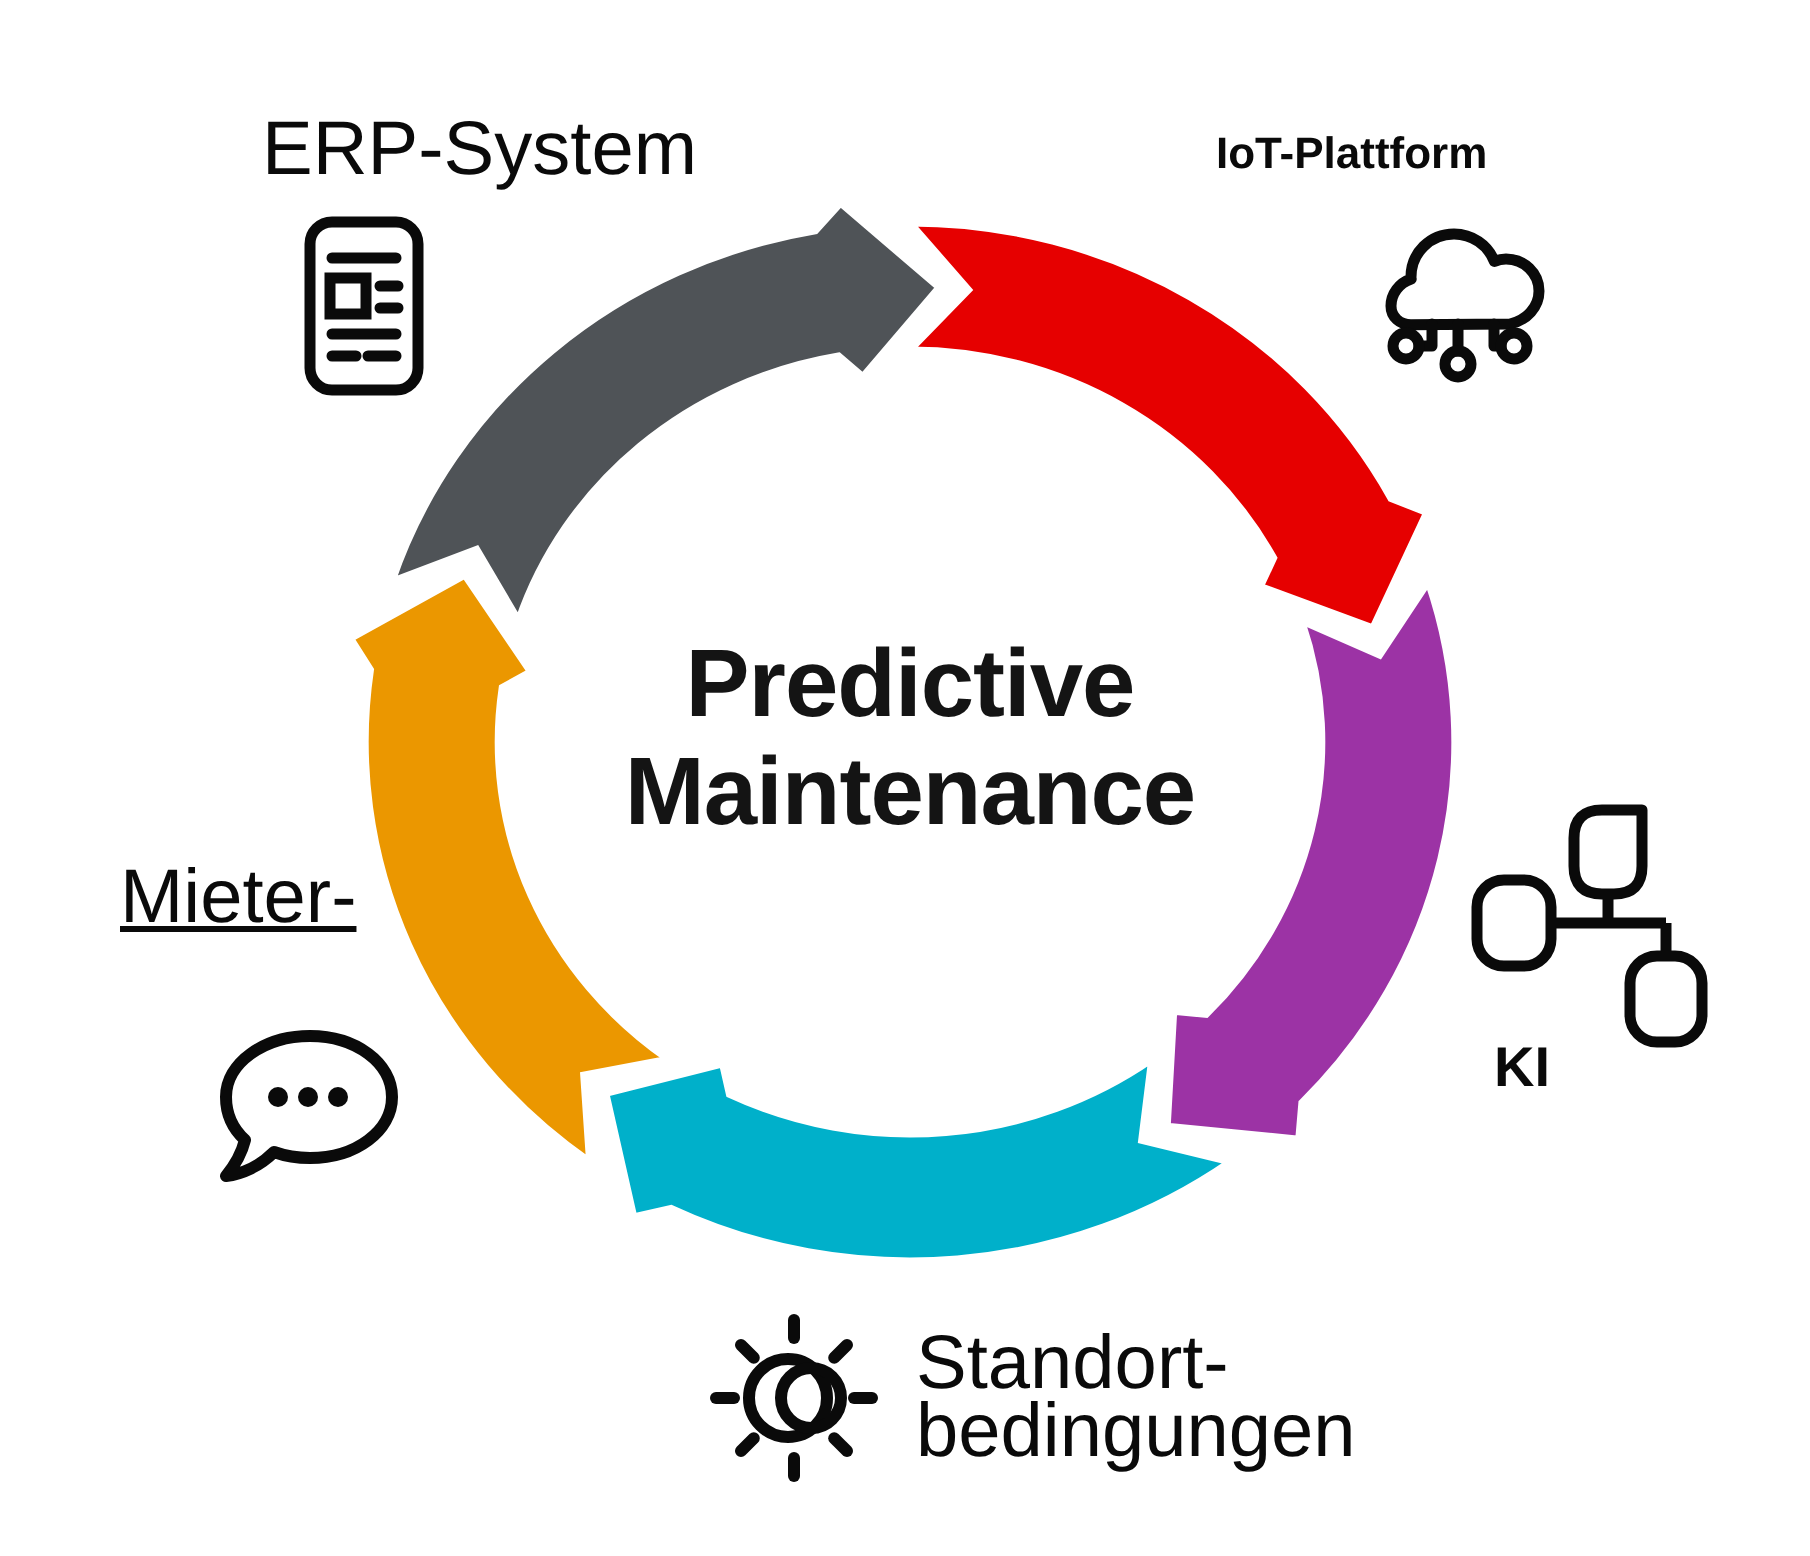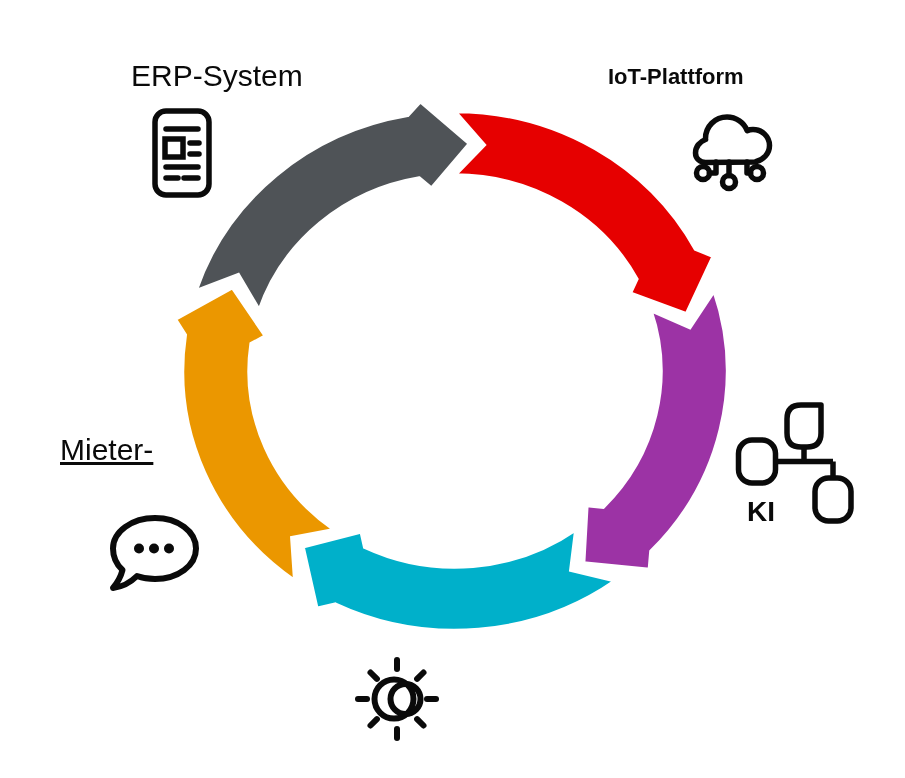--- a/index.html
+++ b/index.html
@@ -1,27 +1,27 @@
 <!DOCTYPE html>
 <html><head>
 <meta charset="utf-8">
 <style>
   html,body{margin:0;padding:0;background:#ffffff;}
   #canvas{
     position:relative;width:905px;height:778px;overflow:hidden;background:#ffffff;
     font-family:"Liberation Sans",sans-serif;color:#0a0a0a;
   }
   #cycle-svg{position:absolute;left:0;top:0;}
-  .node-label{position:absolute;font-size:30px;line-height:33px;color:#0a0a0a;white-space:nowrap;}
+  .node-label{position:absolute;font-size:38px;line-height:33px;color:#0a0a0a;white-space:nowrap;}
   .bold{font-weight:700;}
   .erp-label{left:131px;top:59px;}
   .iot-label{left:608px;top:60px;font-size:22px;}
   .mieter-label{left:60px;top:433px;text-decoration:underline;}
   .standort-label{left:458px;top:665px;line-height:34px;}
-  .ki-label{left:747px;top:495px;font-size:28px;}
+  .ki-label{left:747px;top:517px;font-size:28px;}
   .icon{position:absolute;}
   .erp-icon{left:151px;top:107px;}
   .iot-icon{left:688px;top:106px;}
   .ki-icon{left:733px;top:393px;}
   .sun-icon{left:352px;top:652px;}
   .bubble-icon{left:106px;top:510px;}
   .center-title{
     position:absolute;left:205px;top:316px;width:500px;text-align:center;
     font-size:48px;font-weight:700;line-height:1.13;color:#141414;letter-spacing:-0.5px;
   }
@@ -35,20 +35,24 @@
   <svg id="cycle-svg" width="905" height="778" viewBox="0 0 905 778">
     <g id="arrows-group" transform="translate(455,371) scale(1.05,1)">
         <path d="M-246.8,-80.2 A259.5,259.5 0 0 1 -45.1,-255.6 L-33.1,-269.5 L13.9,-227.3 L-22.4,-182.6 L-34.0,-193.0 A196,196 0 0 0 -186.4,-60.6 L-206.4,-96.3 Z" fill="#4F5357" stroke="#ffffff" stroke-width="3.5" stroke-linejoin="miter"></path>
         <path d="M0.0,-259.5 A259.5,259.5 0 0 1 229.1,-121.8 L246.1,-114.7 L220.5,-57.0 L166.8,-77.8 L173.1,-92.0 A196,196 0 0 0 0.0,-196.0 L27.8,-226.1 Z" fill="#E60000" stroke="#ffffff" stroke-width="3.5" stroke-linejoin="miter"></path>
         <path d="M246.8,-80.2 A259.5,259.5 0 0 1 186.7,180.3 L185.2,198.6 L122.4,192.1 L125.5,134.6 L141.0,136.2 A196,196 0 0 0 186.4,-60.6 L223.6,-43.5 Z" fill="#9C33A5" stroke="#ffffff" stroke-width="3.5" stroke-linejoin="miter"></path>
         <path d="M152.5,209.9 A259.5,259.5 0 0 1 -113.8,233.2 L-131.6,237.5 L-144.9,175.7 L-89.2,160.9 L-85.9,176.2 A196,196 0 0 0 115.2,158.6 L110.4,199.2 Z" fill="#00B0CA" stroke="#ffffff" stroke-width="3.5" stroke-linejoin="miter"></path>
         <path d="M-152.5,209.9 A259.5,259.5 0 0 1 -257.0,-36.1 L-266.5,-51.8 L-211.9,-83.5 L-180.6,-35.1 L-194.1,-27.3 A196,196 0 0 0 -115.2,158.6 L-155.3,166.6 Z" fill="#EB9700" stroke="#ffffff" stroke-width="3.5" stroke-linejoin="miter"></path>
       </g>
   </svg>
 
+  <div class="center-title">
+    <div>Predictive</div>
+    <div>Maintenance</div>
+  </div>
 
   <div class="node-label erp-label">ERP-System</div>
   <div class="icon erp-icon">
     <svg width="62" height="92" viewBox="0 0 62 92" fill="none" stroke="#0a0a0a" stroke-width="5.5" stroke-linecap="round">
       <rect x="4" y="4" width="54" height="84" rx="11"></rect>
       <line x1="15" y1="22" x2="47" y2="22"></line>
       <rect x="14" y="32" width="18" height="18"></rect>
       <line x1="39" y1="36" x2="48" y2="36"></line>
       <line x1="39" y1="47" x2="48" y2="47"></line>
       <line x1="15" y1="60" x2="47" y2="60"></line>
@@ -89,20 +93,24 @@
       <line x1="45" y1="8" x2="45" y2="17"></line>
       <line x1="45" y1="77" x2="45" y2="86"></line>
       <line x1="6" y1="47" x2="15" y2="47"></line>
       <line x1="75" y1="47" x2="84" y2="47"></line>
       <line x1="18.5" y1="20.5" x2="24.9" y2="26.9"></line>
       <line x1="65.1" y1="67.1" x2="71.5" y2="73.5"></line>
       <line x1="71.5" y1="20.5" x2="65.1" y2="26.9"></line>
       <line x1="24.9" y1="67.1" x2="18.5" y2="73.5"></line>
     </svg>
   </div>
+  <div class="node-label standort-label">
+    <div>Standort-</div>
+    <div>bedingungen</div>
+  </div>
 
   <div class="node-label mieter-label">
     <div>Mieter-</div>
   </div>
   <div class="icon bubble-icon">
     <svg width="96" height="90" viewBox="0 0 96 90" fill="none" stroke="#0a0a0a" stroke-width="6" stroke-linejoin="round">
       <path d="M31 66 C24 73 15 77 7 78 C12 72 15 66 16.5 60 C10.5 54.5 7 47 7 38.5 C7 21.5 26 8 49 8 C72 8 90 21.5 90 38.5 C90 55.5 72 69 49 69 C42.7 69 36.6 68 31 66 Z"></path>
       <circle cx="33" cy="38.5" r="5" fill="#0a0a0a" stroke="none"></circle>
       <circle cx="48" cy="38.5" r="5" fill="#0a0a0a" stroke="none"></circle>
       <circle cx="63" cy="38.5" r="5" fill="#0a0a0a" stroke="none"></circle>

